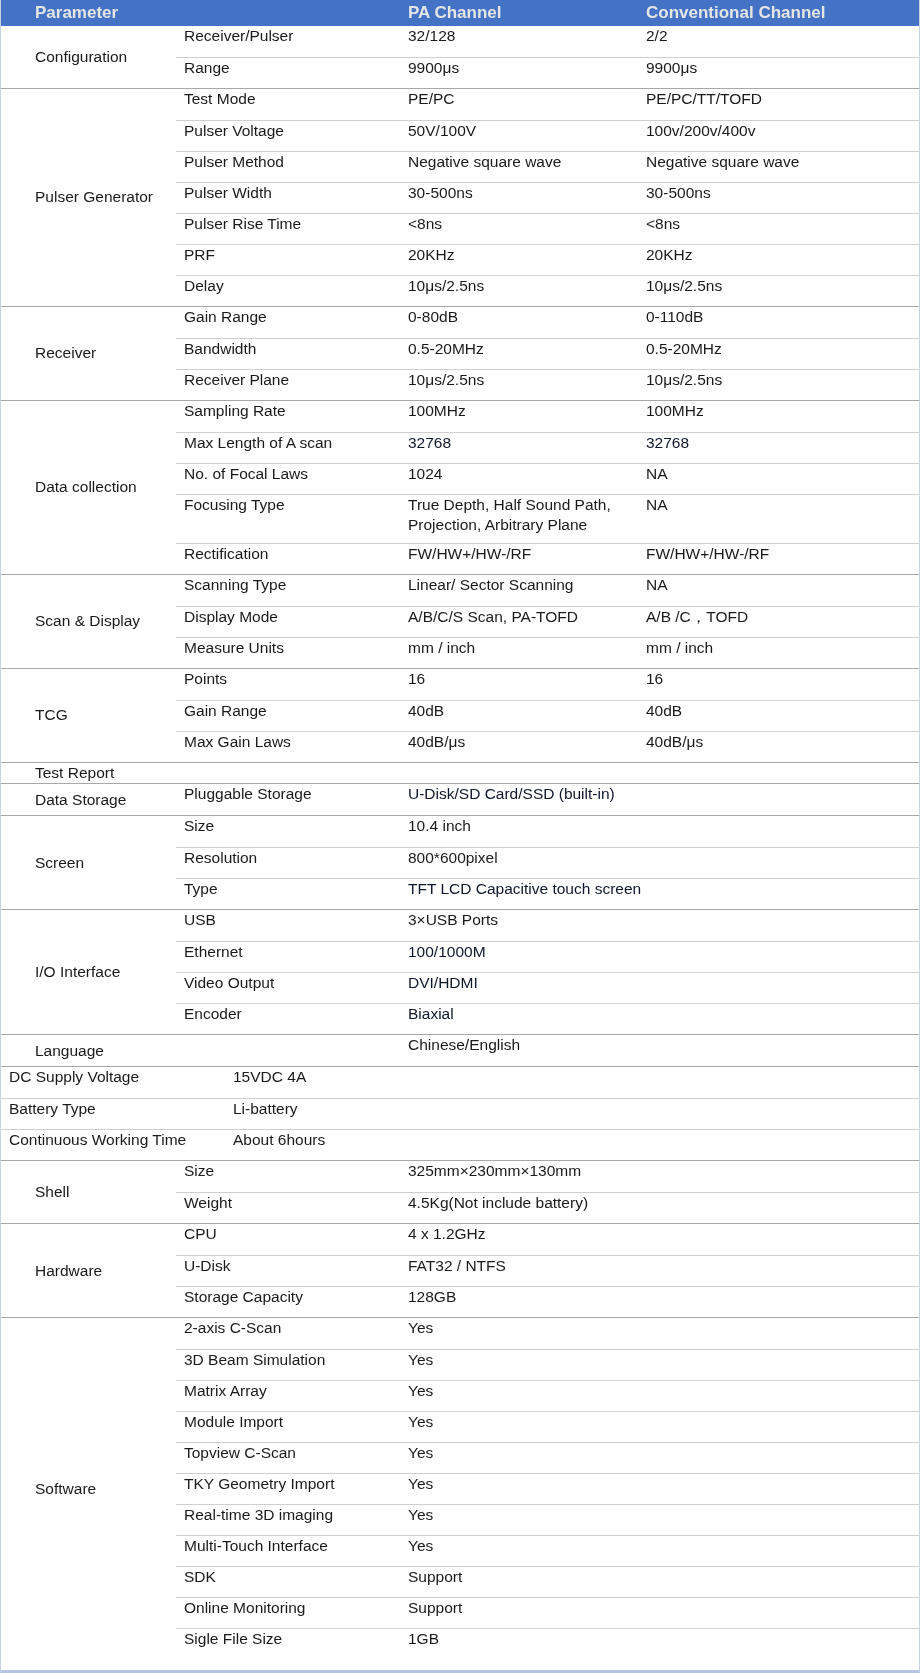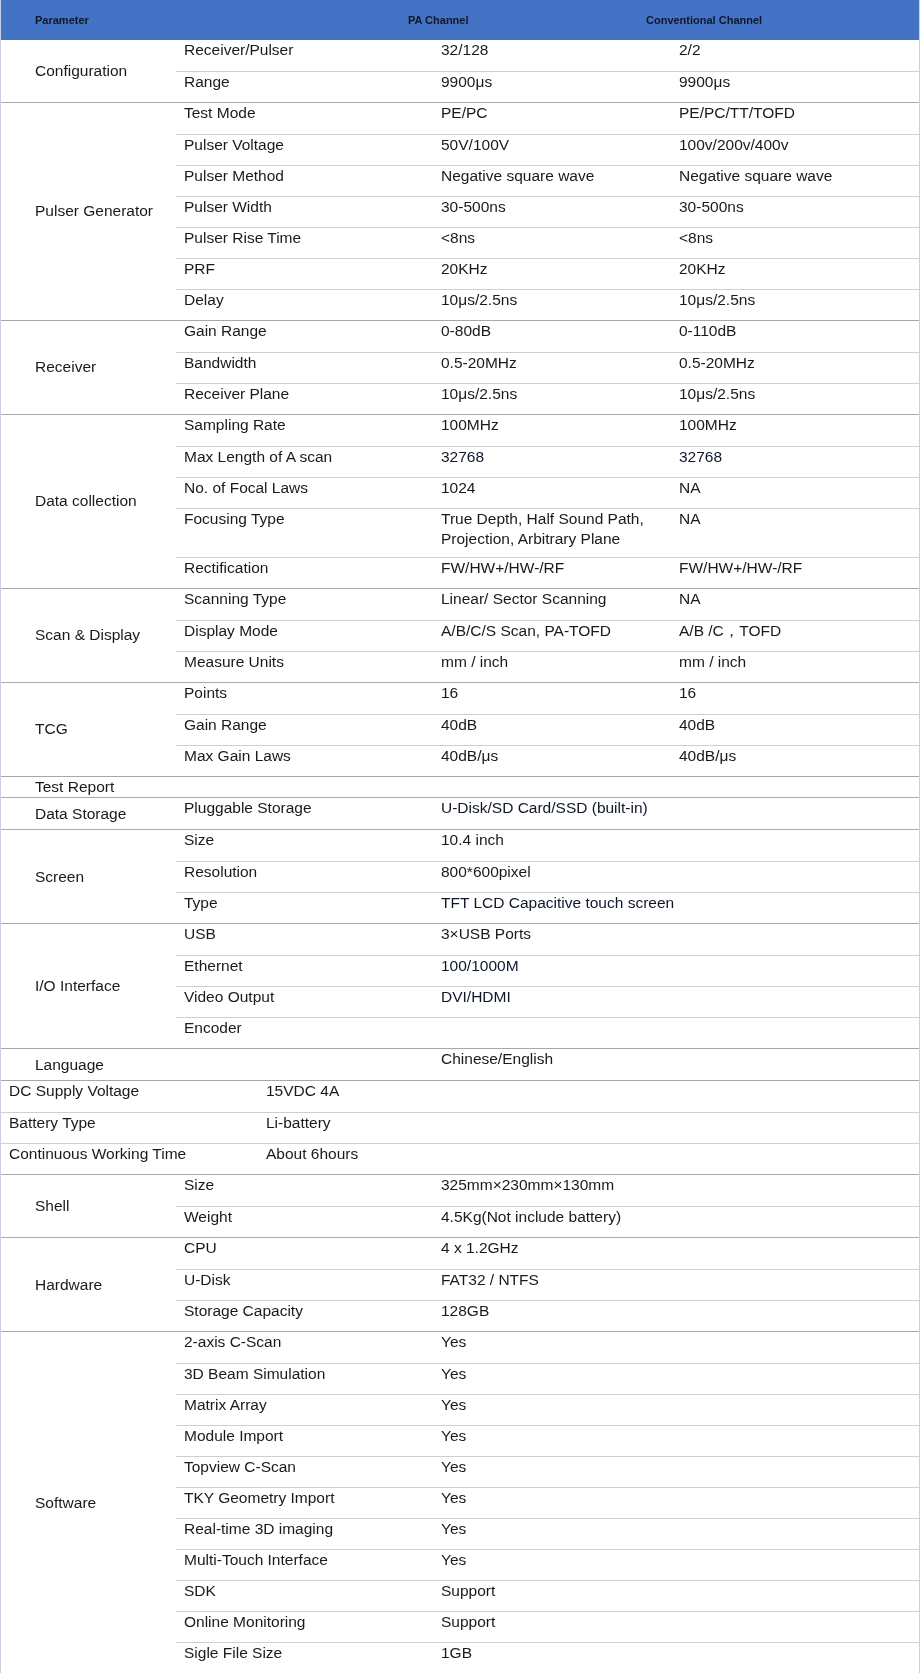--- a/index.html
+++ b/index.html
@@ -12,25 +12,25 @@
     background: #ffffff;
     border-left: 1px solid #c9d2e0;
     border-right: 1px solid #c9d2e0;
     border-bottom: 3px solid #b5c6e0;
   }
 
   
   .thead {
     display: flex;
     align-items: center;
-    height: 40px;
+    height: 26px;
     background: #4472C4;
-    color: #0f172a;
+    color: #e5e5e5;
     font-weight: bold;
-    font-size: 11px;
+    font-size: 17px;
   }
   .th-param { width: 400px; padding-left: 34px; }
   .th-pa    { width: 237px; padding-left: 7px; }
   .th-conv  { flex: 1;      padding-left: 8px; }
 
   
   .group { display: flex; border-top: 1px solid #a8a8a8; }
   .group:first-child { border-top: none; }
   .group-label {
     width: 175px;
@@ -48,21 +48,21 @@
     display: flex;
     min-height: 31px;
     border-top: 1px solid #cfcfcf;
     font-size: 15.5px;
     line-height: 1.3;
   }
   .row:first-child { border-top: none; }
   .row.tall { min-height: 49px; }
 
   .cell-param { width: 225px; padding-left: 8px;  padding-right: 6px; }
-  .cell-pa    { width: 237px; padding-left: 7px;  padding-right: 8px; margin-left: 33px; }
+  .cell-pa    { width: 237px; padding-left: 7px;  padding-right: 8px; }
   .cell-conv  { flex: 1;      padding-left: 8px;  padding-right: 8px; }
   .row.span .cell-pa { width: auto; flex: 1; }
   .row.highlight .cell-pa,
   .row.highlight .cell-conv { color: #0f172a; }
 </style>
 </head>
 <body>
 
 <div class="spec-table">
   <div class="thead">
@@ -255,20 +255,21 @@
           <div class="row span highlight">
             <div class="cell-param">Ethernet</div>
             <div class="cell-pa">100/1000M</div>
           </div>
           <div class="row span highlight">
             <div class="cell-param">Video Output</div>
             <div class="cell-pa">DVI/HDMI</div>
           </div>
           <div class="row span highlight">
             <div class="cell-param">Encoder</div>
+            <div class="cell-pa">Biaxial</div>
           </div>
         </div>
       </div>
       <div class="group">
         <div class="group-label">Language</div>
         <div class="rows">
           <div class="row span">
             <div class="cell-param"></div>
             <div class="cell-pa">Chinese/English</div>
           </div>

